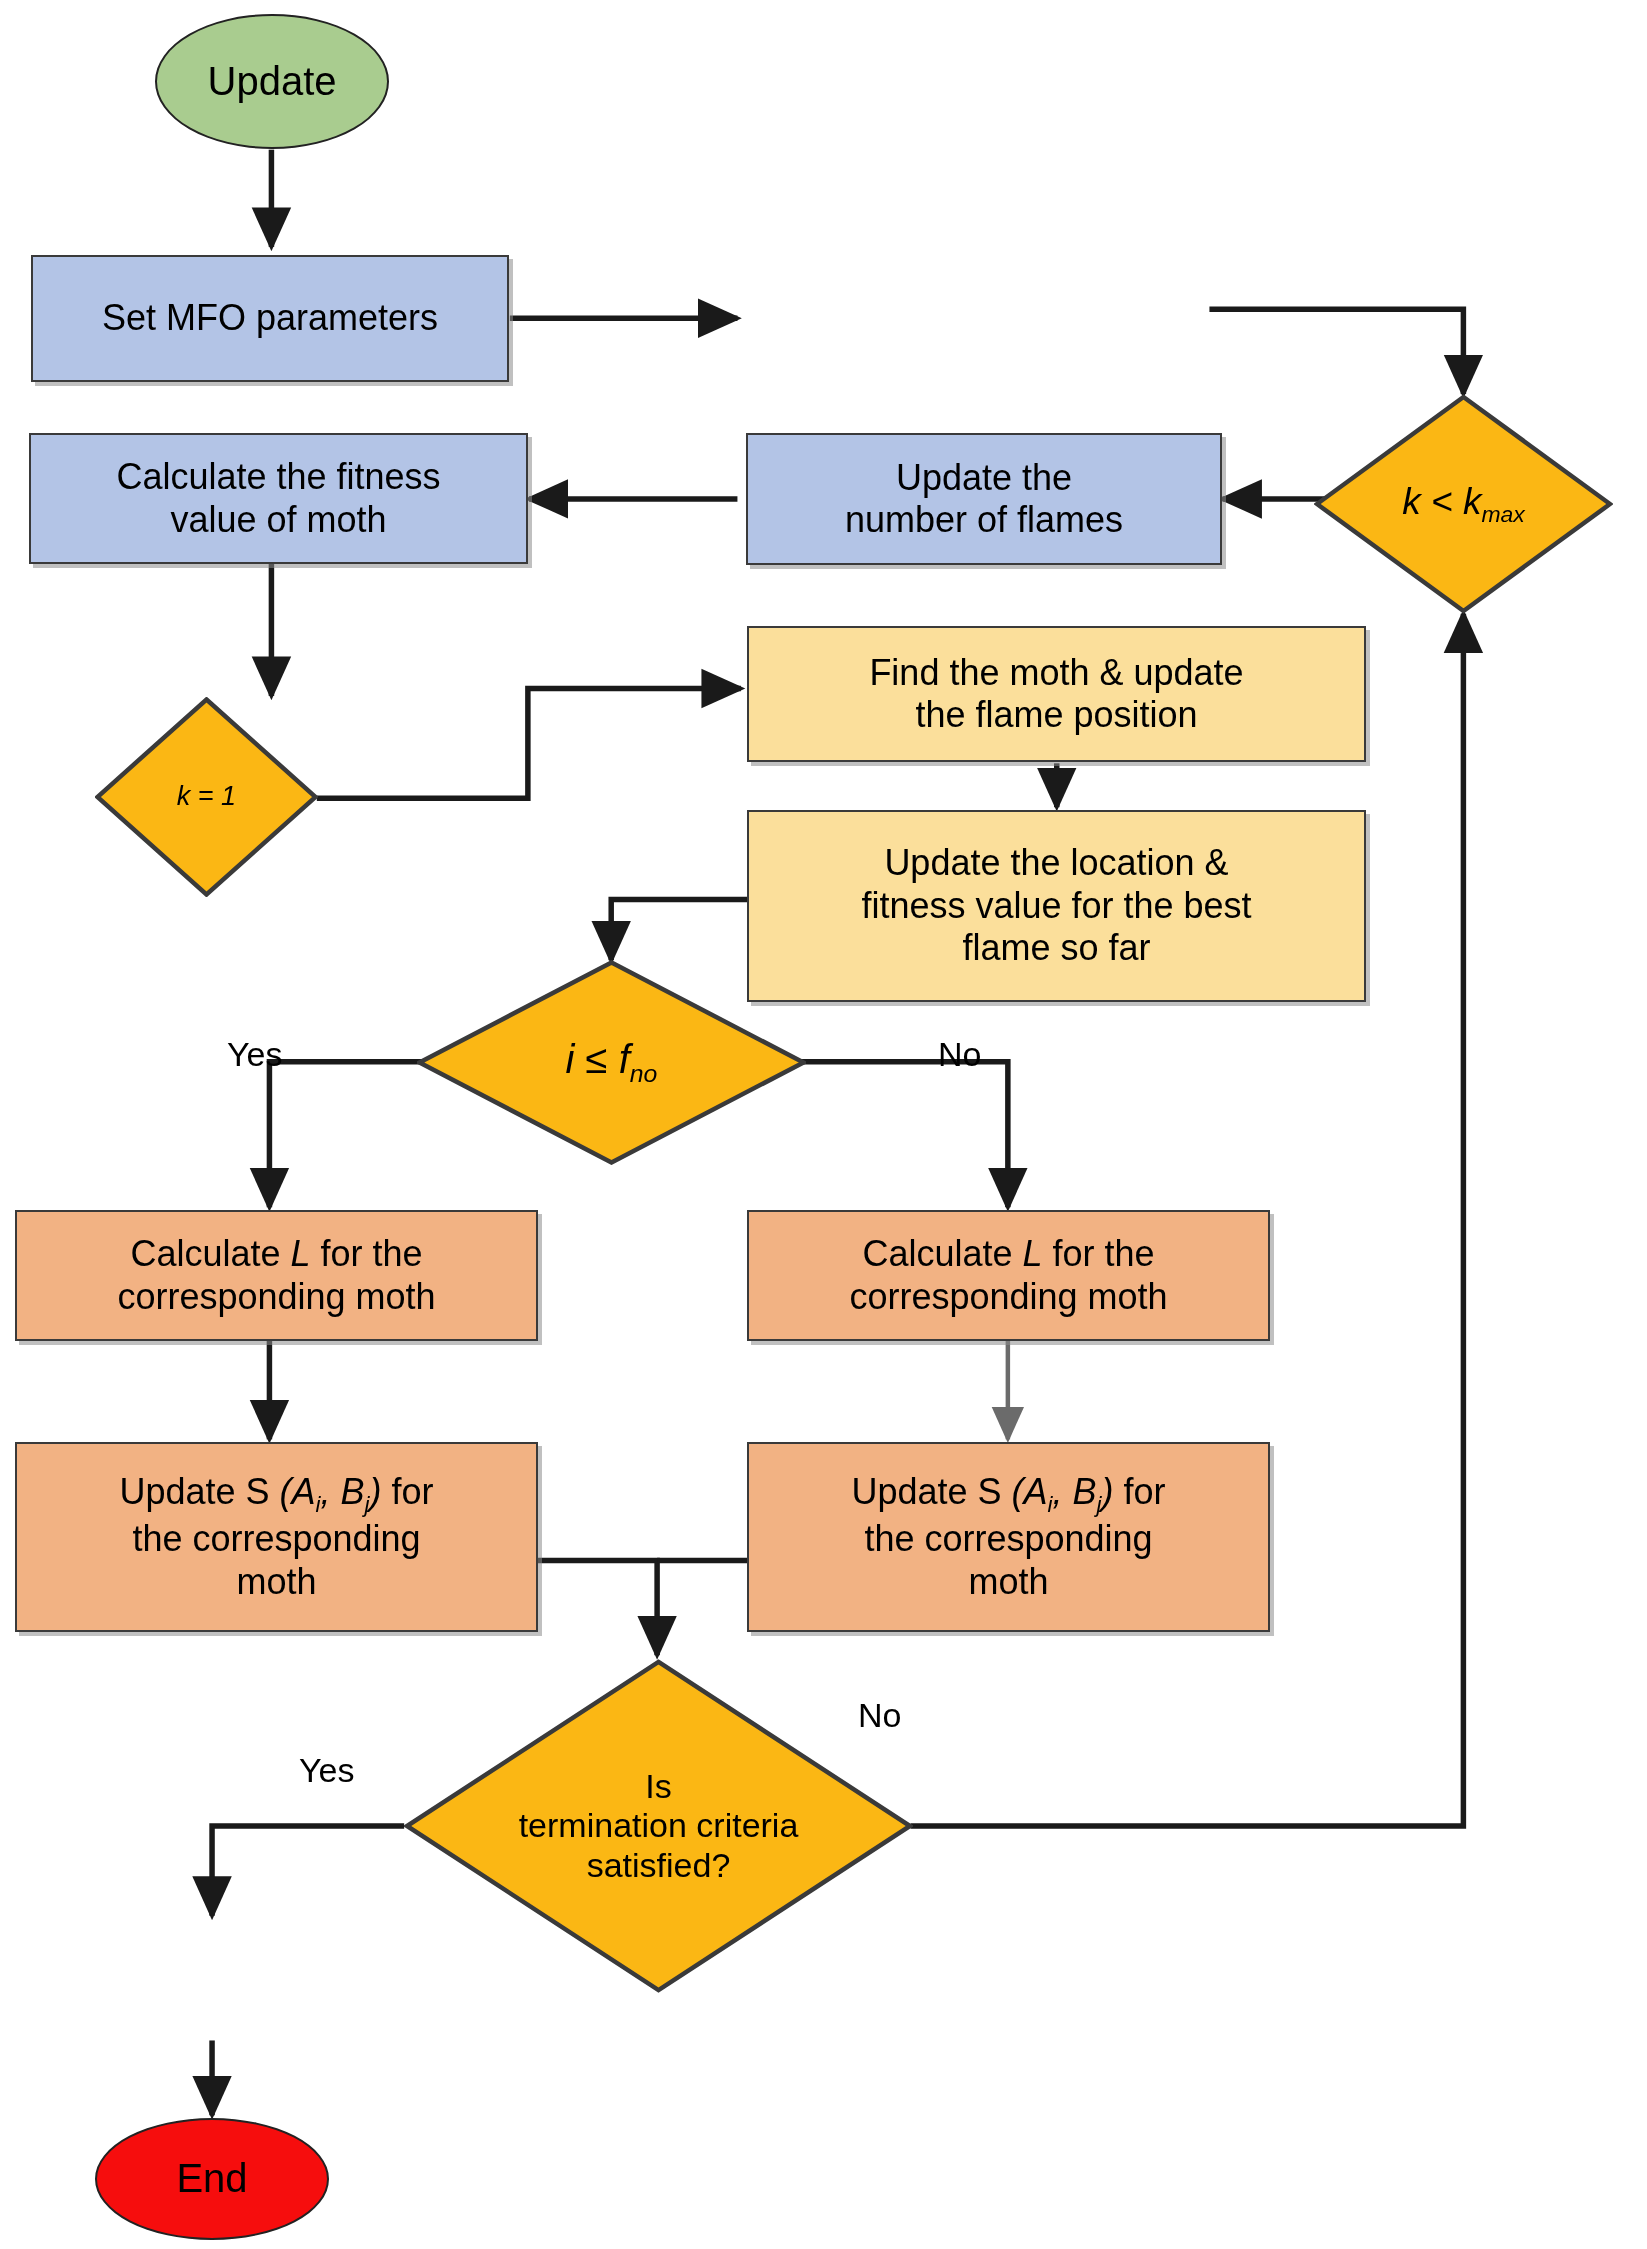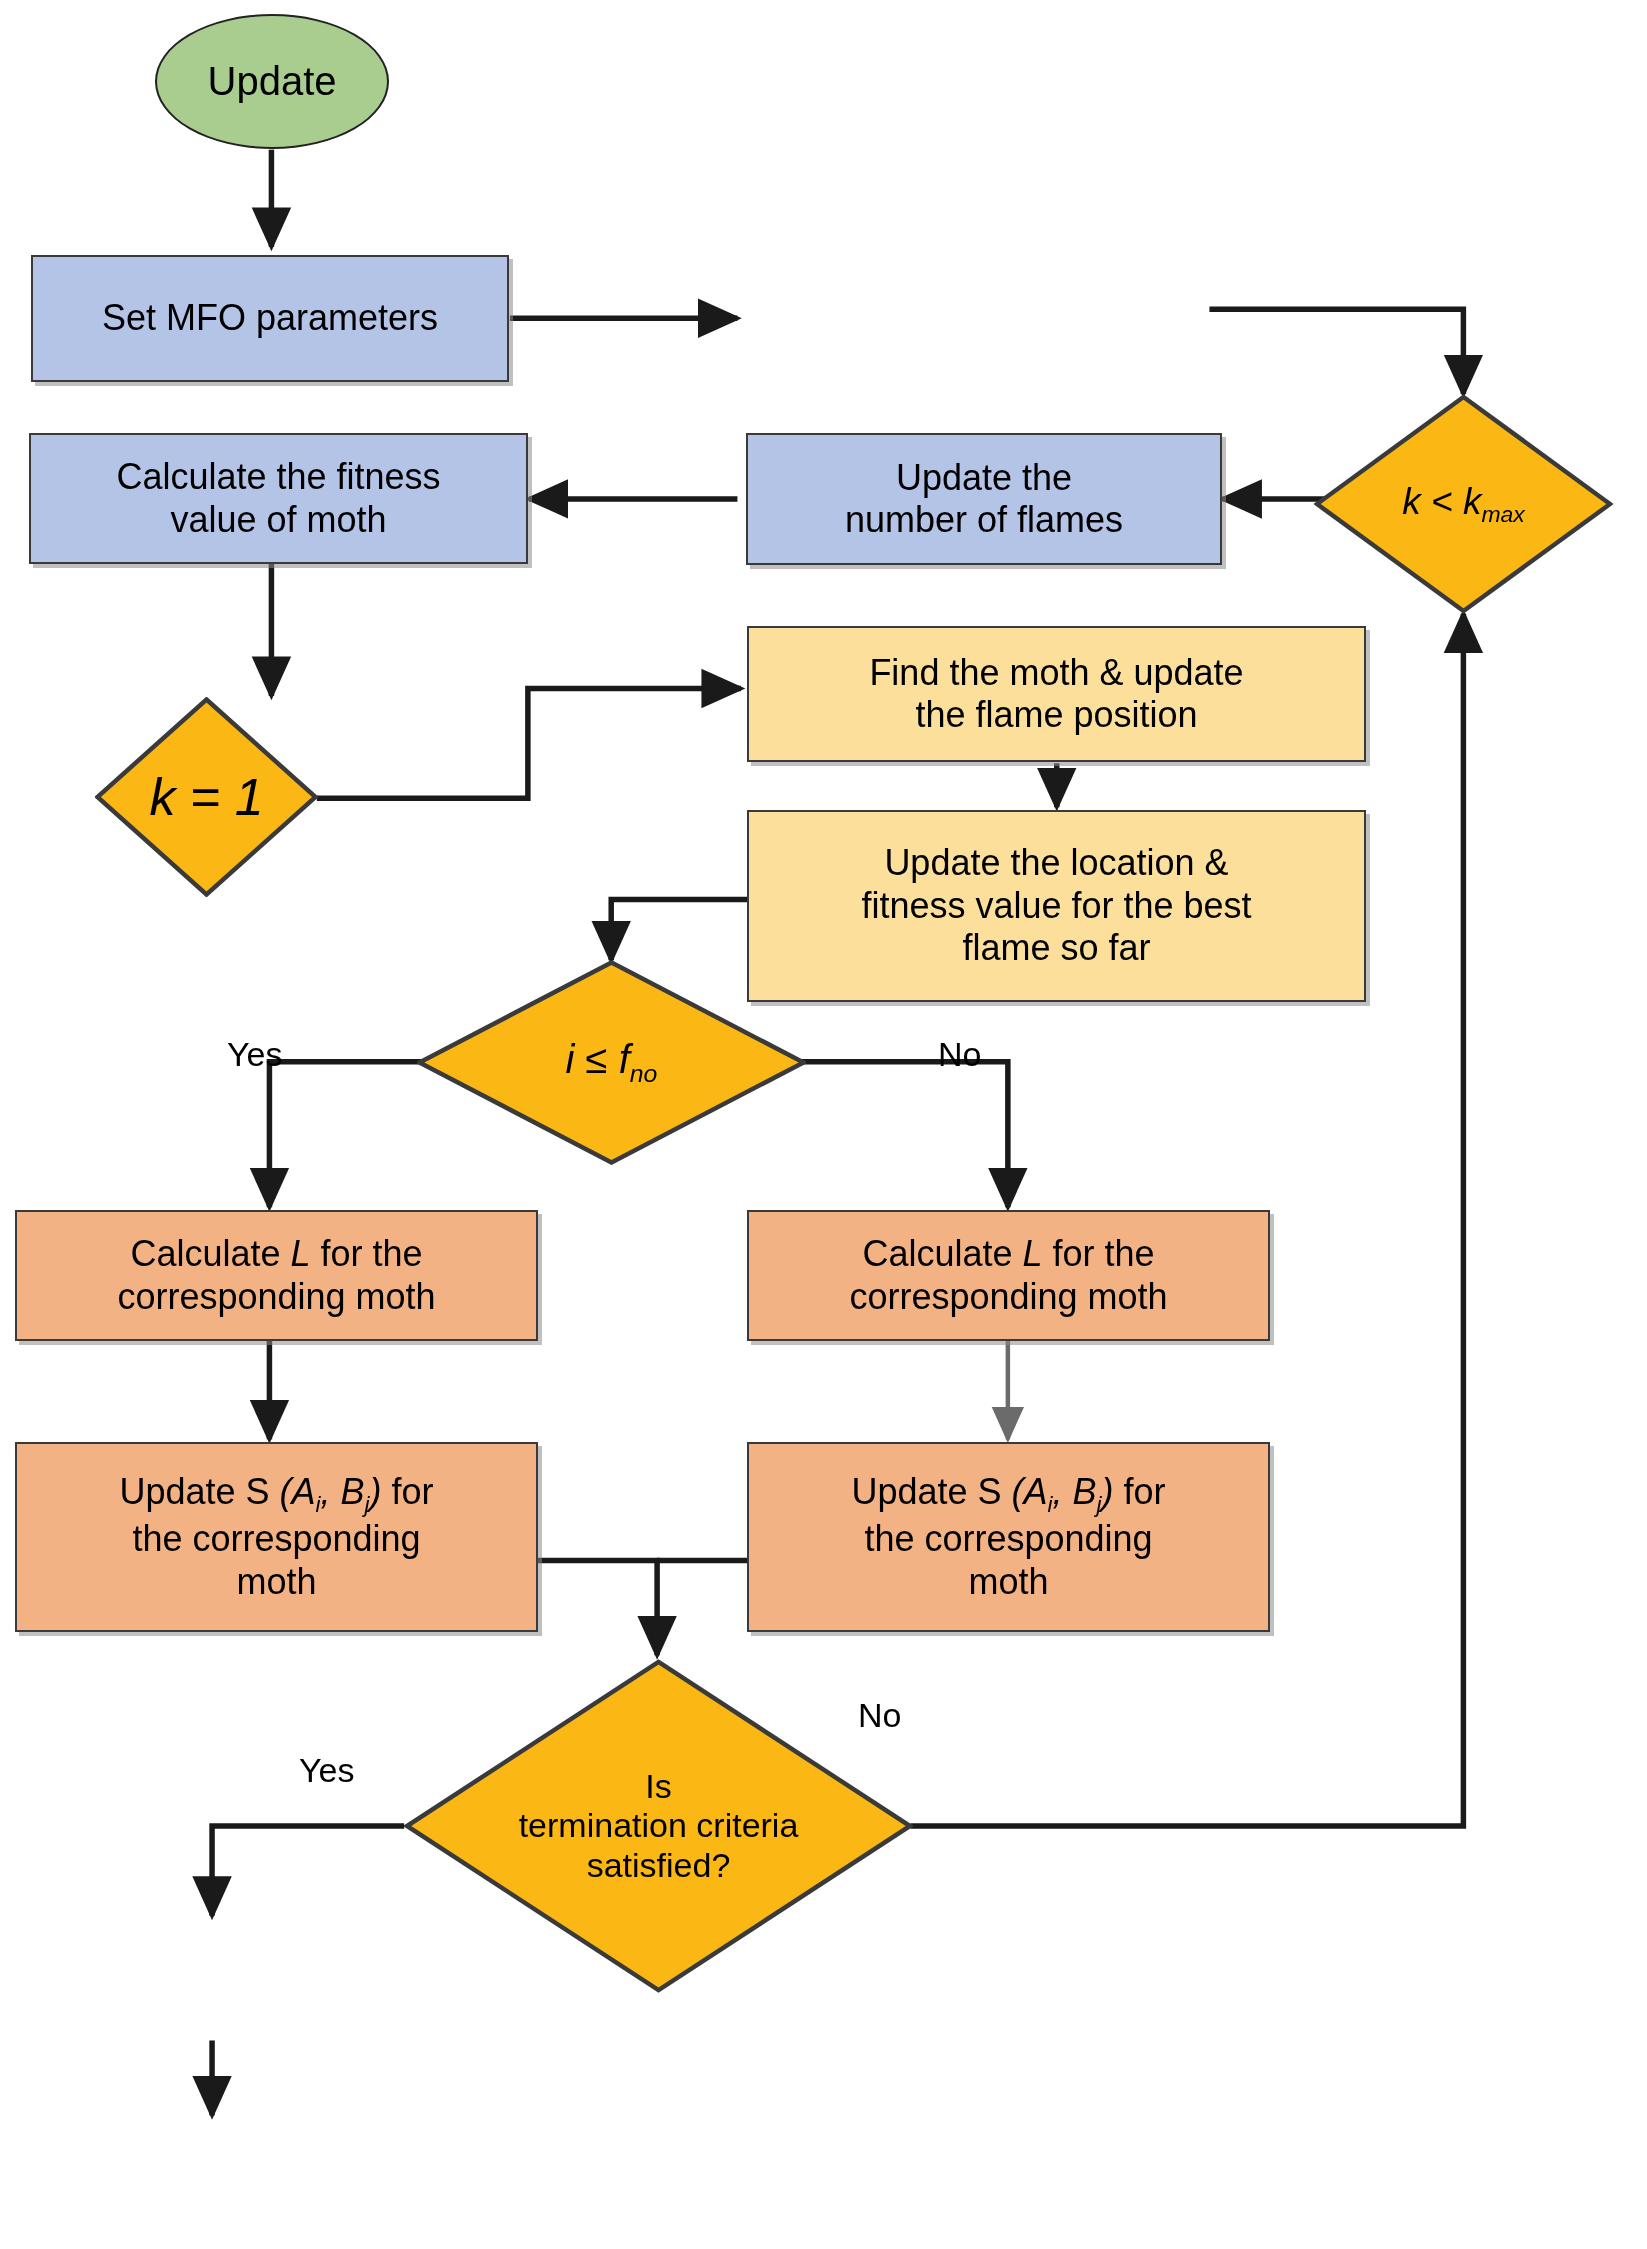--- a/index.html
+++ b/index.html
@@ -157,21 +157,21 @@
     <div>
       <div>Calculate the fitness</div>
       <div>value of moth</div>
     </div>
   </div>
 
   <div class="diamond-wrap" style="left:95px; top:697px; width:223px; height:200px;">
     <svg viewBox="0 0 448 400" preserveAspectRatio="none">
       <polygon points="224,5 443,200 224,395 5,200" fill="#fbb714" stroke="#3a3a3a" stroke-width="9"></polygon>
     </svg>
-    <div class="diamond-label it" style="font-size:52px;">k = 1</div>
+    <div class="diamond-label it" style="font-size:27px;">k = 1</div>
   </div>
 
   <div class="node rect yellow" style="left:747px; top:810px; width:619px; height:192px; font-size:36px;">
     <div>
       <div>Update the location &amp;</div>
       <div>fitness value for the best</div>
       <div>flame so far</div>
     </div>
   </div>
 
@@ -232,15 +232,18 @@
       <div>Is</div>
       <div>termination criteria</div>
       <div>satisfied?</div>
     </div>
   </div>
 
   <div class="edge-label" style="left:299px; top:1751px; font-size:34px;">Yes</div>
   <div class="edge-label" style="left:858px; top:1696px; font-size:34px;">No</div>
 
 
+  <div class="node ellipse red" style="left:95px; top:2118px; width:234px; height:122px; font-size:40px;">
+    <span>End</span>
+  </div>
 
 </div>
 
 
 </body></html>

